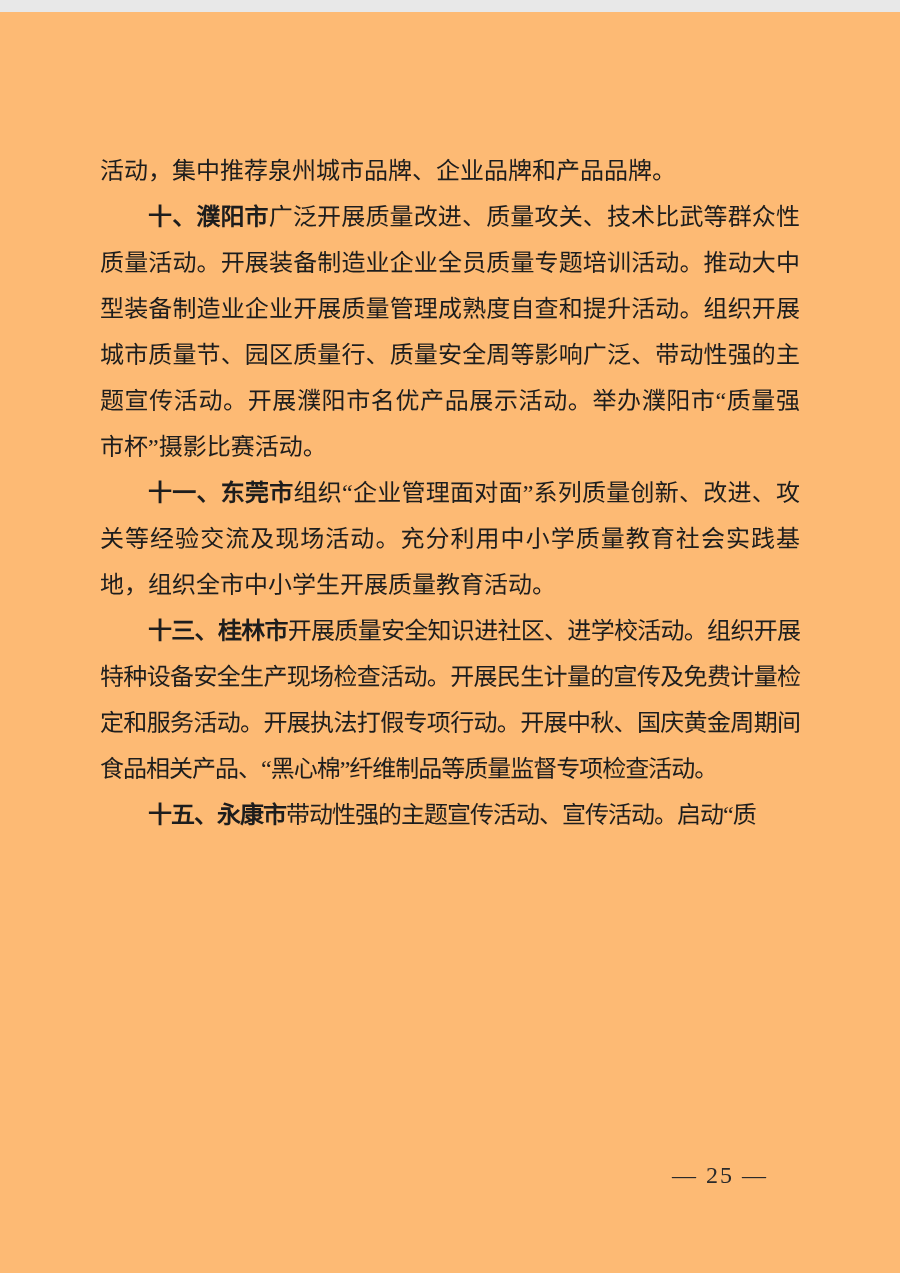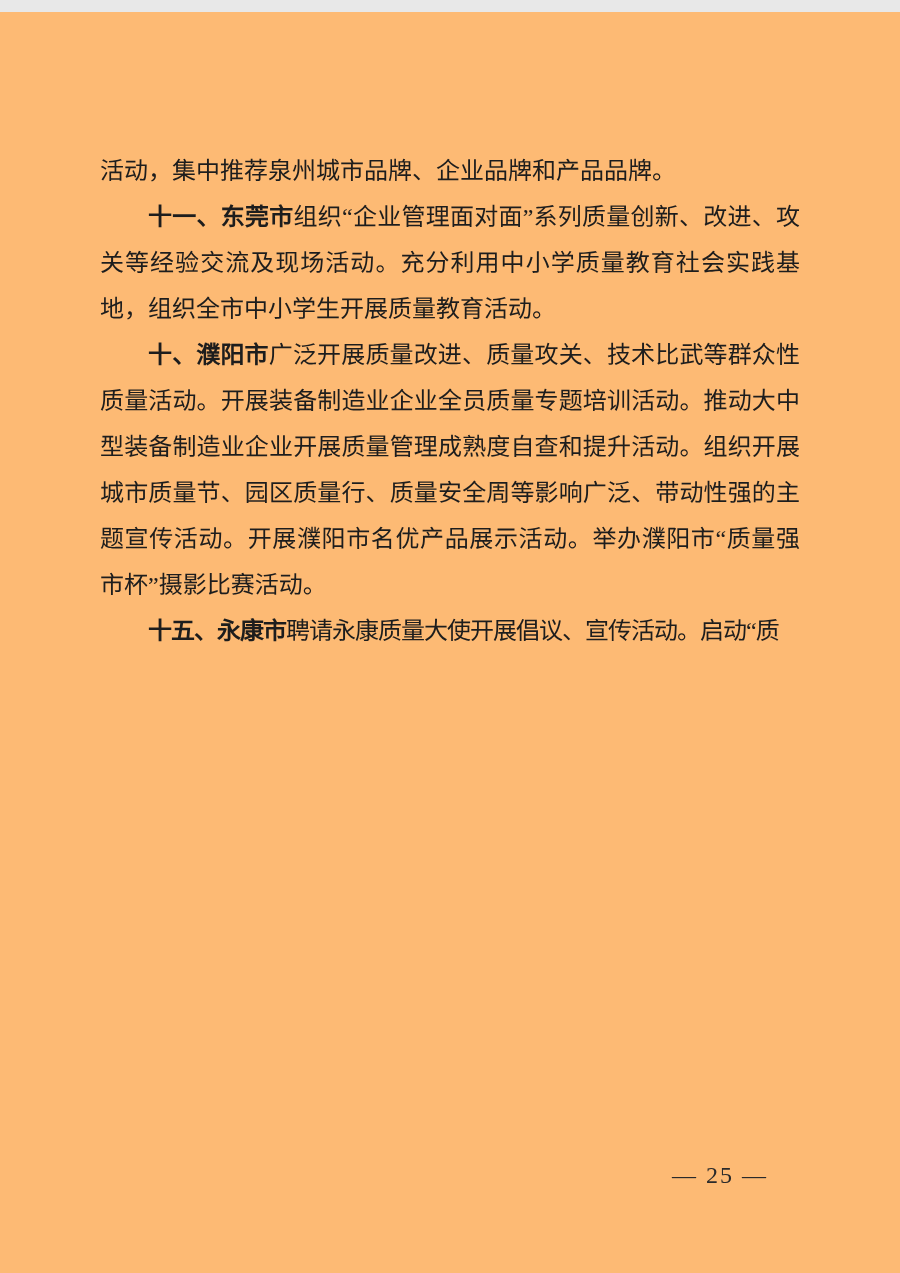--- a/index.html
+++ b/index.html
@@ -56,26 +56,27 @@
 </style>
 </head>
 <body>
 
 <div class="page">
 
   <div class="doc-body">
 
     <p class="continuation"><span>活动，集中推荐泉州城市品牌、企业品牌和产品品牌。</span></p>
 
+    <p><span class="lead">十、濮阳市</span><span>广泛开展质量改进、质量攻关、技术比武等群众性质量活动。开展装备制造业企业全员质量专题培训活动。推动大中型装备制造业企业开展质量管理成熟度自查和提升活动。组织开展城市质量节、园区质量行、质量安全周等影响广泛、带动性强的主题宣传活动。开展濮阳市名优产品展示活动。举办濮阳市“质量强市杯”摄影比赛活动。</span></p>
+
     <p><span class="lead">十一、东莞市</span><span>组织“企业管理面对面”系列质量创新、改进、攻关等经验交流及现场活动。充分利用中小学质量教育社会实践基地，组织全市中小学生开展质量教育活动。</span></p>
 
-    <p><span class="lead">十、濮阳市</span><span>广泛开展质量改进、质量攻关、技术比武等群众性质量活动。开展装备制造业企业全员质量专题培训活动。推动大中型装备制造业企业开展质量管理成熟度自查和提升活动。组织开展城市质量节、园区质量行、质量安全周等影响广泛、带动性强的主题宣传活动。开展濮阳市名优产品展示活动。举办濮阳市“质量强市杯”摄影比赛活动。</span></p>
+
+    <p class="tight"><span class="lead">十三、桂林市</span><span>开展质量安全知识进社区、进学校活动。组织开展特种设备安全生产现场检查活动。开展民生计量的宣传及免费计量检定和服务活动。开展执法打假专项行动。开展中秋、国庆黄金周期间食品相关产品、“黑心棉”纤维制品等质量监督专项检查活动。</span></p>
 
 
-
-
-    <p class="tight"><span class="lead">十五、永康市</span><span>聘请永康质量大使开展倡议、宣传活动。启动“质</span></p>
+    <p class="tight"><span class="lead">十五、永康市</span><span>带动性强的主题宣传活动、宣传活动。启动“质</span></p>
 
   </div>
 
   <div class="page-footer">— 25 —</div>
 
 </div>
 
 </body></html>

